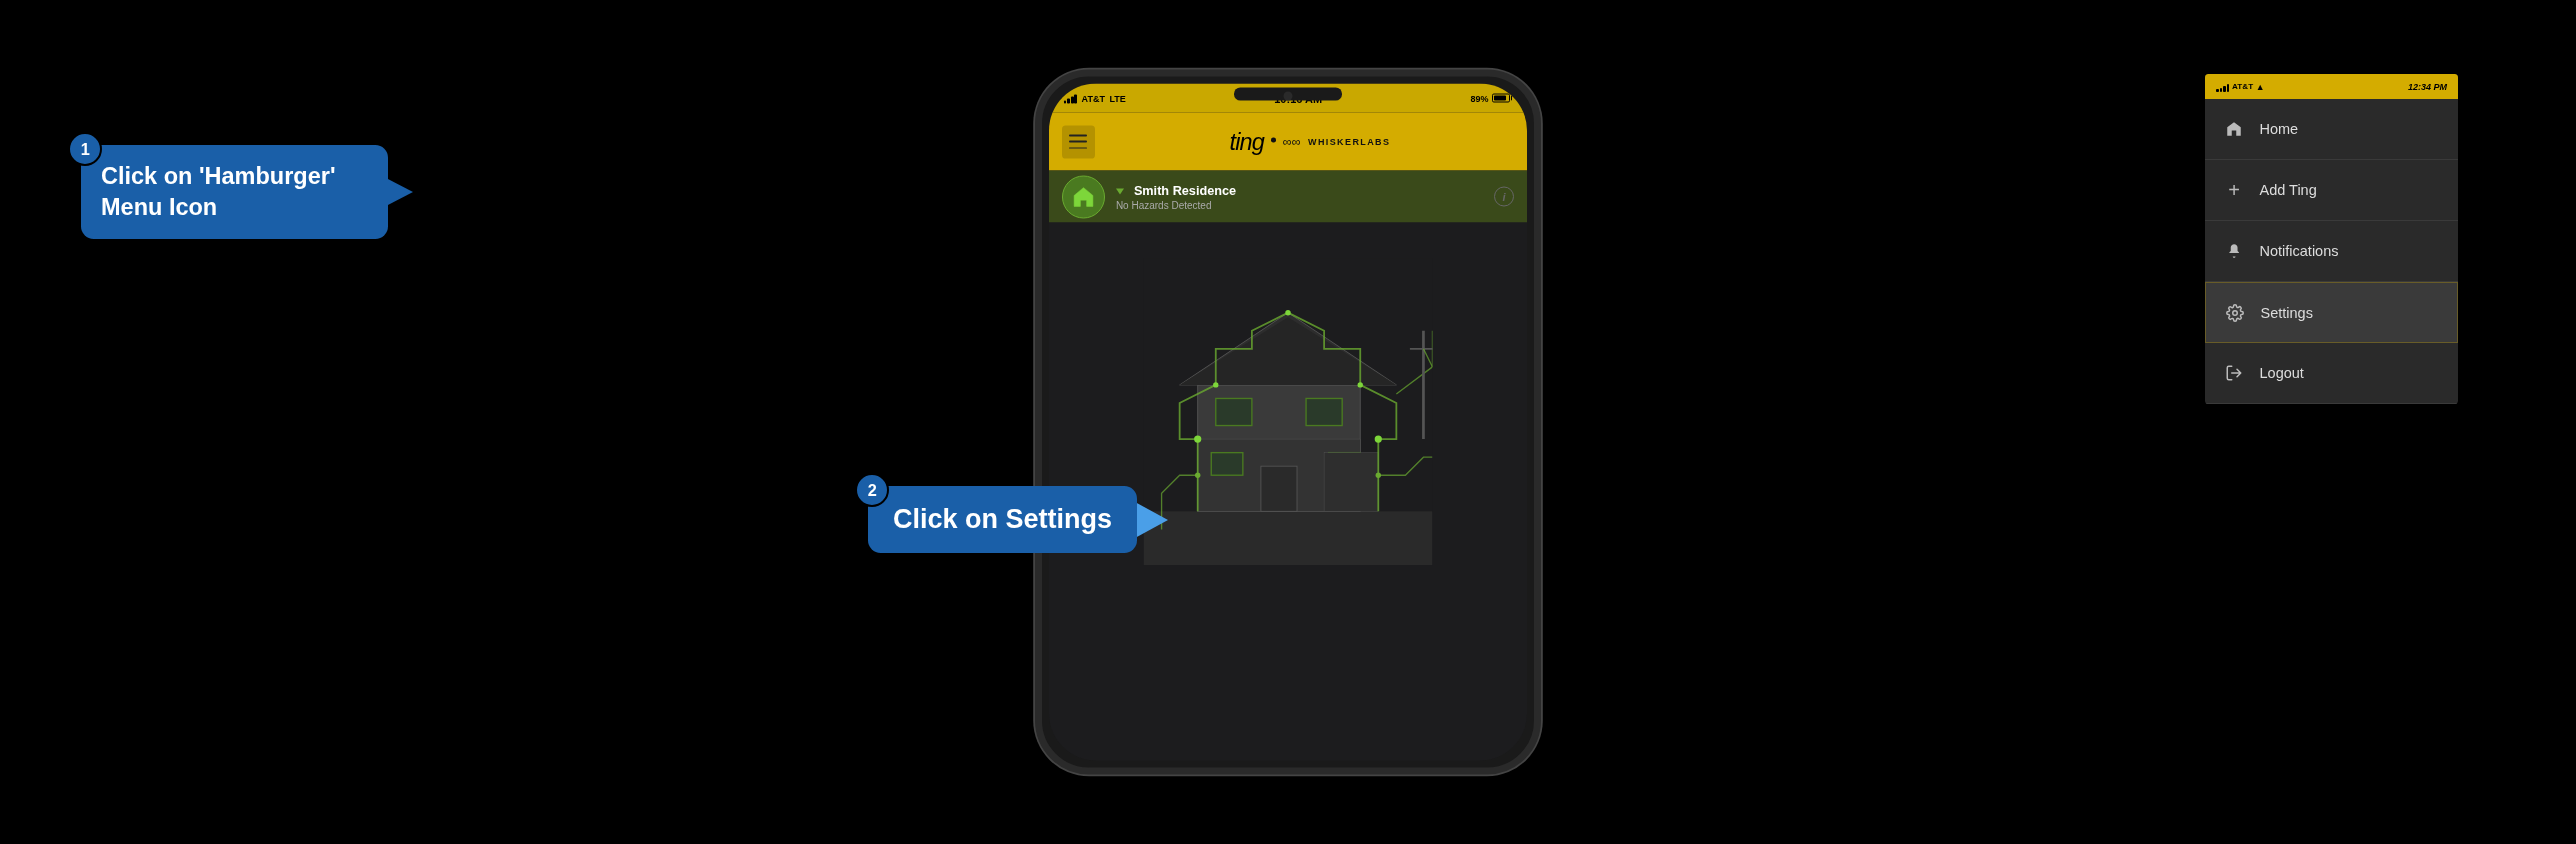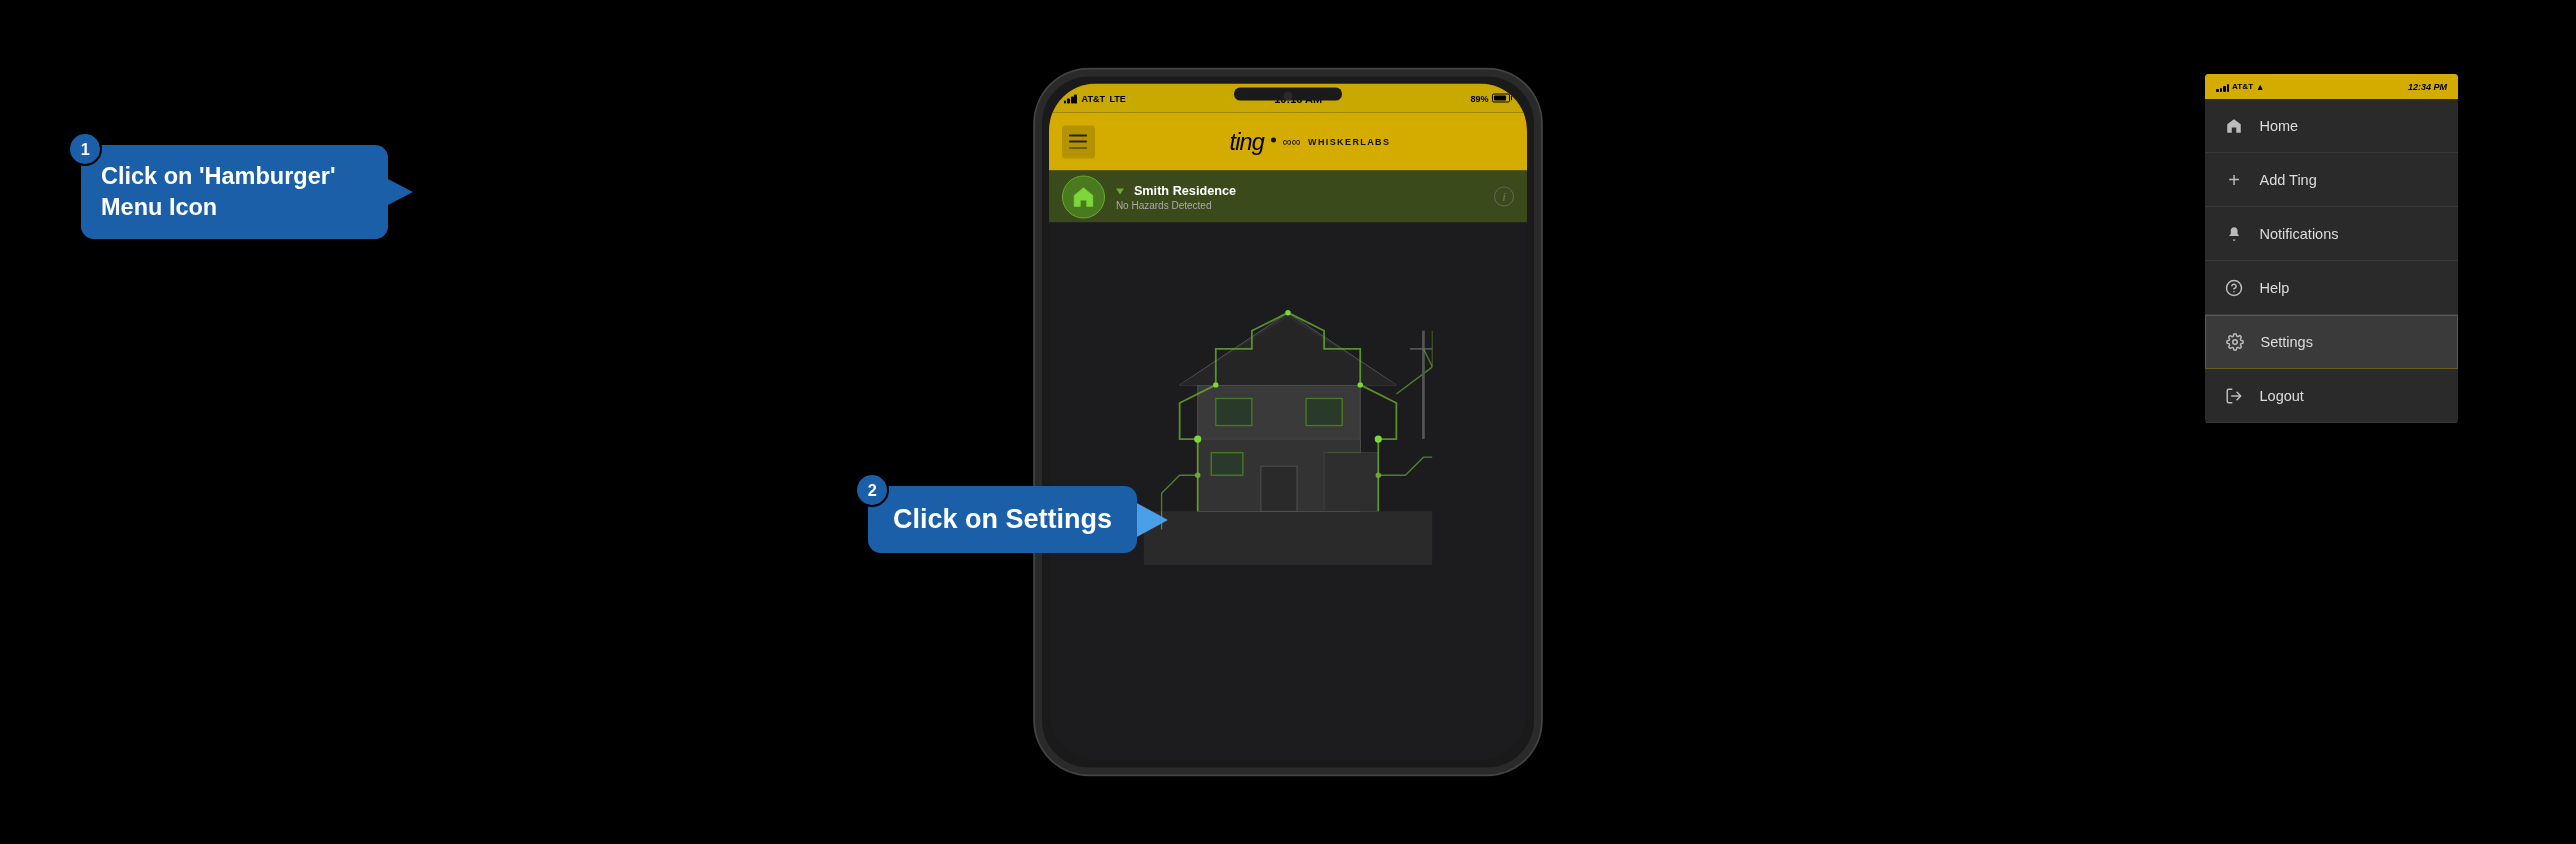--- a/index.html
+++ b/index.html
@@ -337,21 +337,21 @@
       justify-content: center;
       font-size: 18px;
       font-weight: 600;
       color: #111;
     }
 
     .menu-item {
       display: flex;
       align-items: center;
       padding: 0 18px;
-      height: 54px;
+      height: 61px;
       color: #ccc;
       font-size: 15.4px;
       gap: 14.5px;
       border-bottom: 0.9px solid #3a3a3a;
       cursor: pointer;
     }
 
     .menu-item-icon {
       width: 22px;
       height: 22px;
@@ -590,30 +590,20 @@
   <div class="menu-item">
     <div class="menu-item-icon">
 
       <svg width="16.3" height="18" viewBox="0 0 24 24" fill="none">
         <path d="M12 2C9.24 2 7 4.24 7 7v5l-2 2v1h14v-1l-2-2V7c0-2.76-2.24-5-5-5zm0 20c1.1 0 2-.9 2-2h-4c0 1.1.9 2 2 2z" fill="#bbb"></path>
       </svg>
     </div>
     <span class="menu-item-label">Notifications</span>
   </div>
 
-  <div class="menu-item">
-    <div class="menu-item-icon">
-
-      <svg width="18" height="18" viewBox="0 0 24 24" fill="none">
-        <circle cx="12" cy="12" r="10" stroke="#bbb" stroke-width="2"></circle>
-        <path d="M9.09 9a3 3 0 0 1 5.83 1c0 2-3 3-3 3M12 17h.01" stroke="#bbb" stroke-width="2" stroke-linecap="round"></path>
-      </svg>
-    </div>
-    <span class="menu-item-label">Help</span>
-  </div>
 
   <div class="menu-item settings-item">
     <div class="menu-item-icon">
 
       <svg width="18" height="18" viewBox="0 0 24 24" fill="none">
         <path d="M12 15a3 3 0 1 0 0-6 3 3 0 0 0 0 6z" stroke="#bbb" stroke-width="2"></path>
         <path d="M19.4 15a1.65 1.65 0 0 0 .33 1.82l.06.06a2 2 0 0 1-2.83 2.83l-.06-.06a1.65 1.65 0 0 0-1.82-.33 1.65 1.65 0 0 0-1 1.51V21a2 2 0 0 1-4 0v-.09A1.65 1.65 0 0 0 9 19.4a1.65 1.65 0 0 0-1.82.33l-.06.06a2 2 0 0 1-2.83-2.83l.06-.06A1.65 1.65 0 0 0 4.68 15a1.65 1.65 0 0 0-1.51-1H3a2 2 0 0 1 0-4h.09A1.65 1.65 0 0 0 4.6 9a1.65 1.65 0 0 0-.33-1.82l-.06-.06a2 2 0 0 1 2.83-2.83l.06.06A1.65 1.65 0 0 0 9 4.68a1.65 1.65 0 0 0 1-1.51V3a2 2 0 0 1 4 0v.09a1.65 1.65 0 0 0 1 1.51 1.65 1.65 0 0 0 1.82-.33l.06-.06a2 2 0 0 1 2.83 2.83l-.06.06A1.65 1.65 0 0 0 19.4 9a1.65 1.65 0 0 0 1.51 1H21a2 2 0 0 1 0 4h-.09a1.65 1.65 0 0 0-1.51 1z" stroke="#bbb" stroke-width="2"></path>
       </svg>
     </div>
     <span class="menu-item-label">Settings</span>

